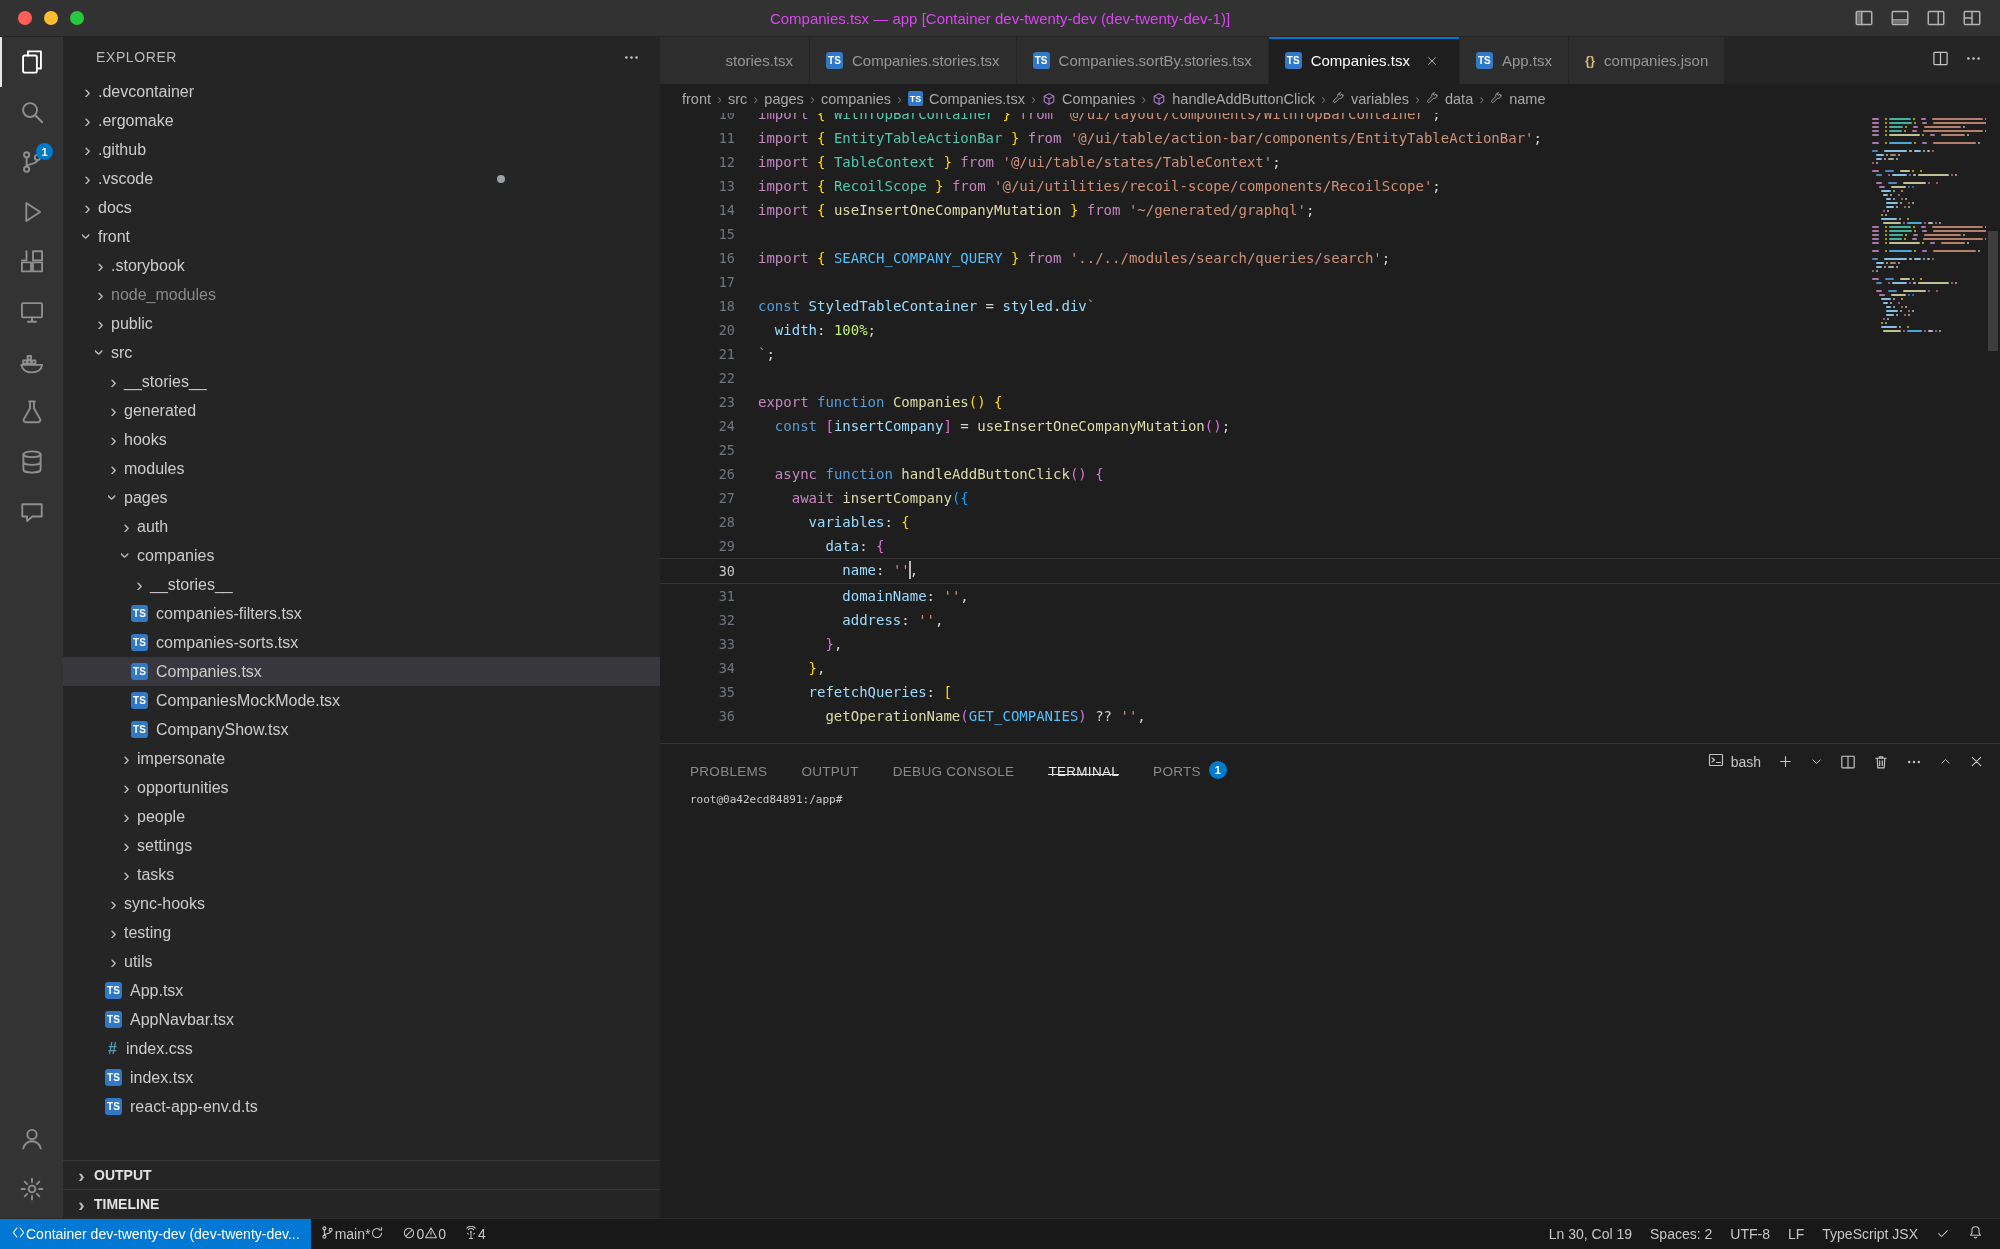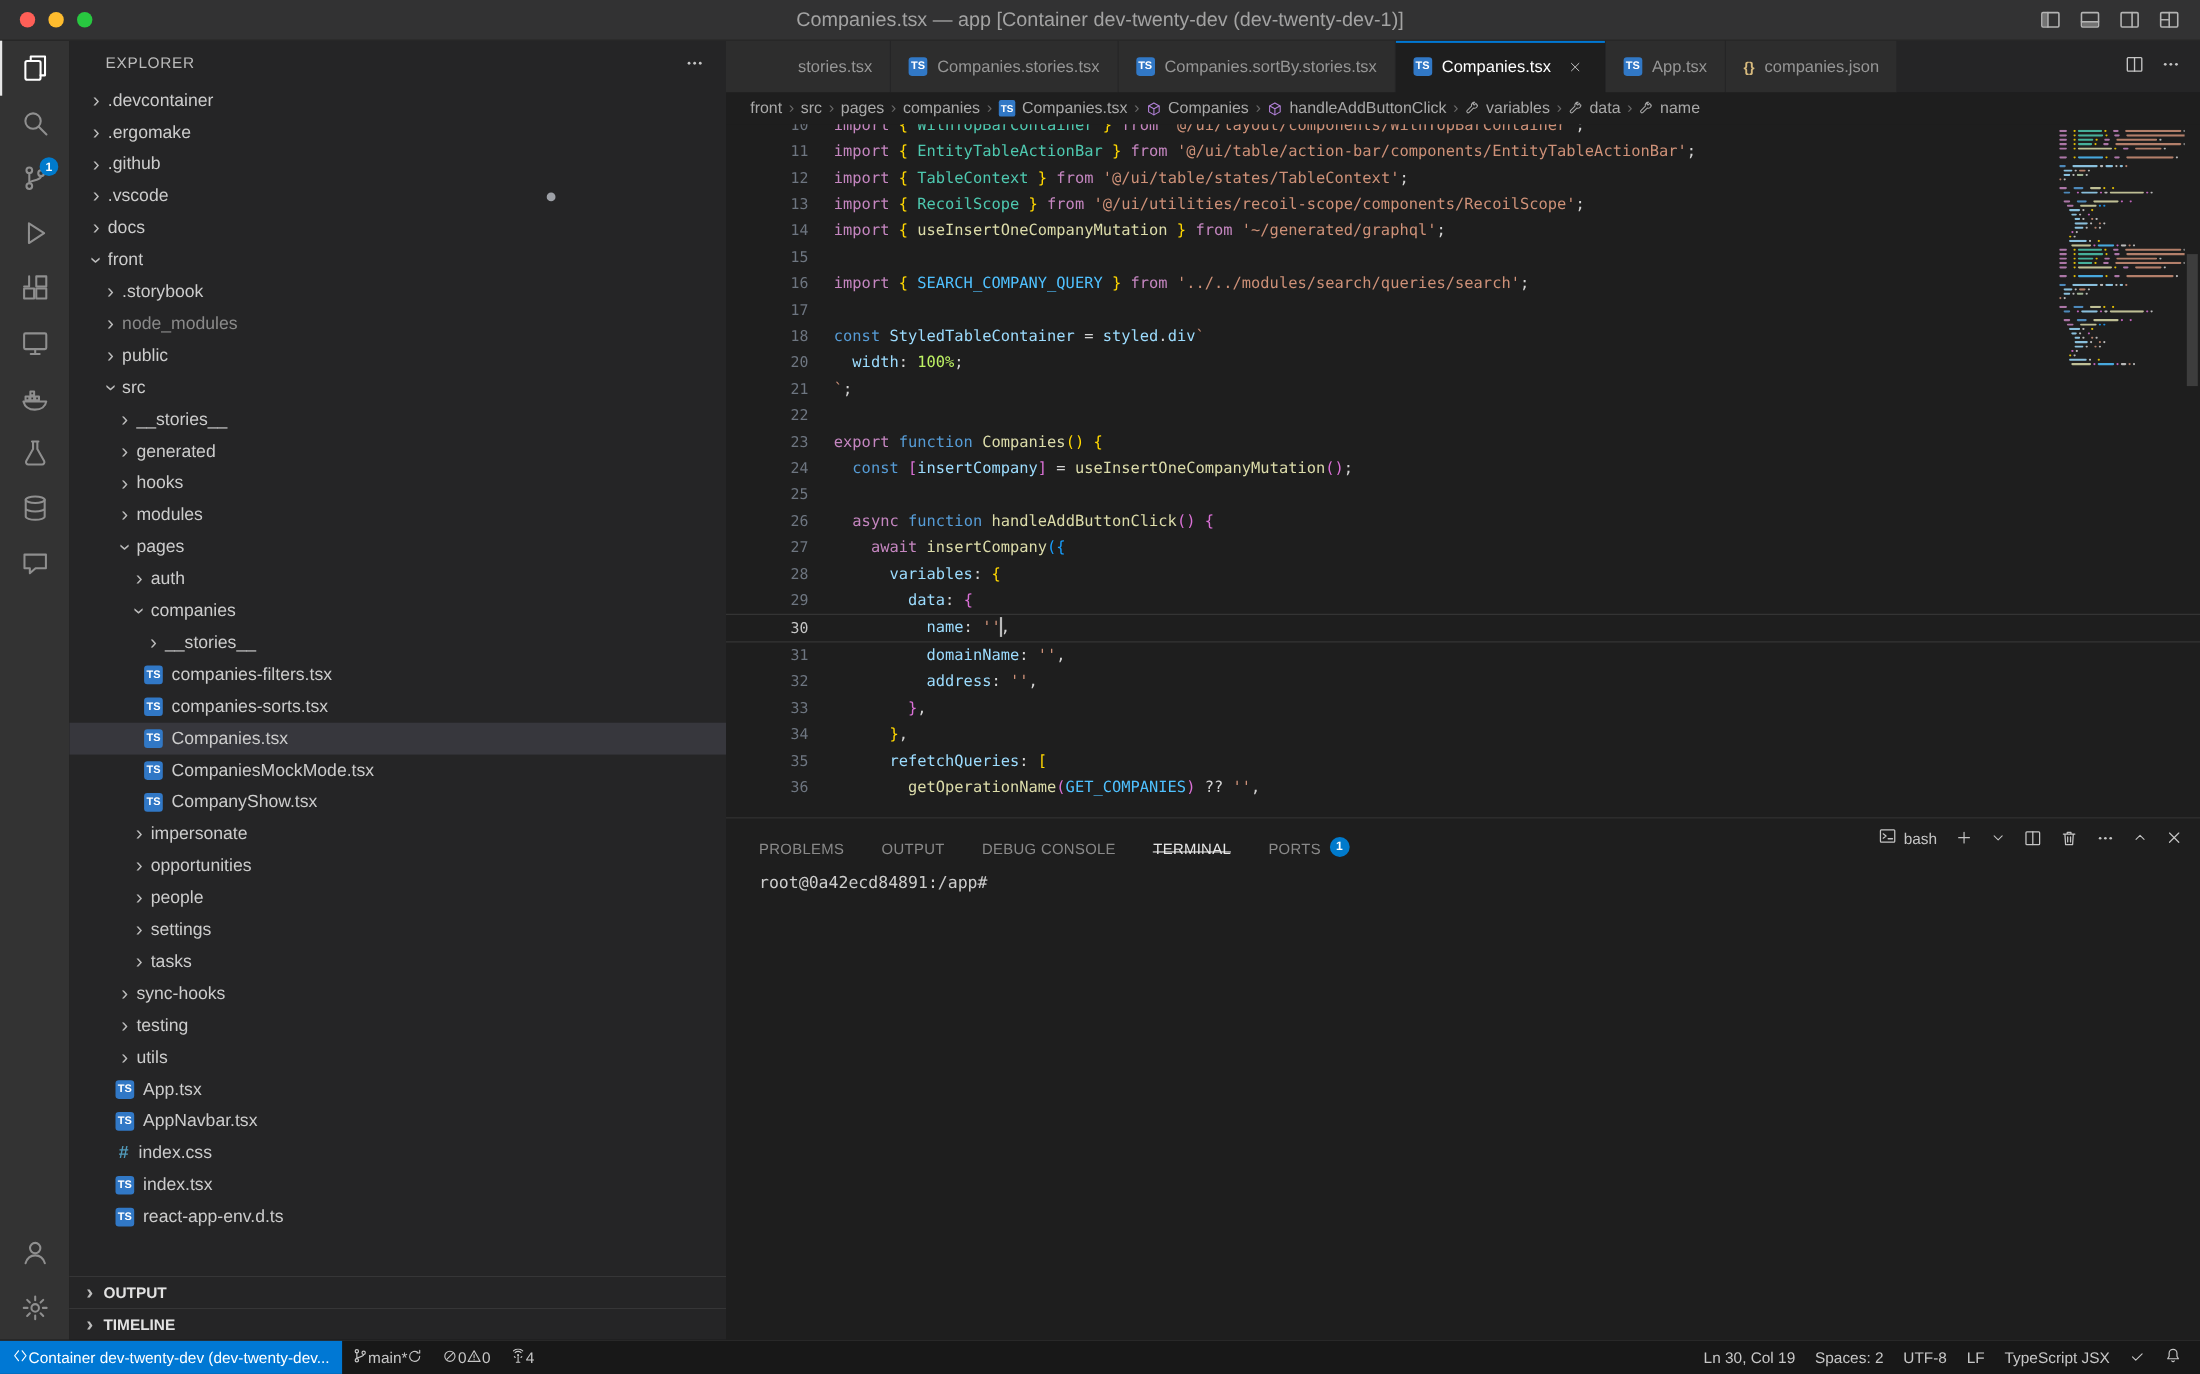--- a/index.html
+++ b/index.html
@@ -4,21 +4,21 @@
 <style>
   html,body{margin:0;padding:0;background:#1e1e1e}
   body{width:2000px;height:1249px;overflow:hidden;font-family:"Liberation Sans",sans-serif;color:#ccc;position:relative}
   .window{position:absolute;inset:0;display:flex;flex-direction:column}
 
   
   .titlebar{height:36px;background:#323233;display:flex;align-items:center;position:relative;flex:0 0 auto;border-bottom:1px solid #252525}
   .traffic{display:flex;gap:12px;padding-left:18px;z-index:2}
   .tl{width:14px;height:14px;border-radius:50%}
   .tl.red{background:#ff5f57}.tl.yellow{background:#febc2e}.tl.green{background:#28c840}
-  .titlebar-title{position:absolute;left:0;right:0;text-align:center;font-size:18px;color:#a3a3a3}
+  .titlebar-title{position:absolute;left:0;right:0;text-align:center;font-size:15px;color:#d946ef}
   .titlebar-actions{margin-left:auto;display:flex;gap:16px;padding-right:18px;color:#b4b4b4;z-index:2}
   .tb-btn{display:flex;align-items:center}
 
   .main{flex:1;display:flex;min-height:0}
 
   
   .activitybar{width:63px;background:#333333;display:flex;flex-direction:column;flex:0 0 auto}
   .ab-item{height:50px;display:flex;align-items:center;justify-content:center;color:#8f8f8f;position:relative;border-left:2px solid transparent;border-right:2px solid transparent;cursor:pointer}
   .ab-item.active{color:#fff;border-left-color:#e7e7e7}
   .ab-badge{position:absolute;top:6px;right:8px;background:#007acc;color:#fff;font-size:11px;min-width:17px;height:17px;border-radius:9px;display:flex;align-items:center;justify-content:center;font-weight:bold}
@@ -83,21 +83,21 @@
   .panel{height:477px;border-top:1px solid #333;display:flex;flex-direction:column;flex:0 0 auto;background:#1e1e1e}
   .panel-header{height:35px;display:flex;align-items:center;padding:0 16px 0 30px;flex:0 0 auto}
   .panel-tabs{display:flex;gap:34px;height:100%}
   .panel-tab{display:flex;align-items:flex-end;gap:8px;font-size:13.5px;letter-spacing:.3px;color:#8a8a8a;position:relative;cursor:pointer}
   .panel-tab.active{color:#e7e7e7}
   .panel-tab.active::after{content:"";position:absolute;bottom:4px;left:0;right:0;height:1px;background:#e7e7e7}
   .panel-badge{background:#007acc;color:#fff;min-width:18px;height:18px;border-radius:9px;font-size:11px;display:flex;align-items:center;justify-content:center;font-weight:bold}
   .panel-actions{margin-left:auto;display:flex;align-items:center;gap:17px;color:#c5c5c5;font-size:14px}
   .shell-label{display:flex;align-items:center;gap:7px;cursor:pointer}
   .pa-btn{display:flex;align-items:center;cursor:pointer}
-  .terminal{flex:1;font-family:"DejaVu Sans Mono",monospace;font-size:15px;color:#ccc;padding:14px 0 0 30px}
+  .terminal{flex:1;font-family:"DejaVu Sans Mono",monospace;font-size:11px;color:#ccc;padding:14px 0 0 30px}
 
   
   .statusbar{height:30px;background:#181818;border-top:1px solid #2b2b2b;display:flex;align-items:stretch;font-size:14px;color:#c7c7c7;flex:0 0 auto}
   .sb-item{display:flex;align-items:center;gap:0;padding:0 9px;cursor:pointer;white-space:nowrap}
   .sb-remote{background:#0078d4;color:#fff;padding:0 11px;max-width:312px}
   .sb-remote .sb-label{overflow:hidden;white-space:nowrap}
   .sb-right{margin-left:auto;display:flex;align-items:stretch;padding-right:8px}
 </style>
 </head>
 <body>

